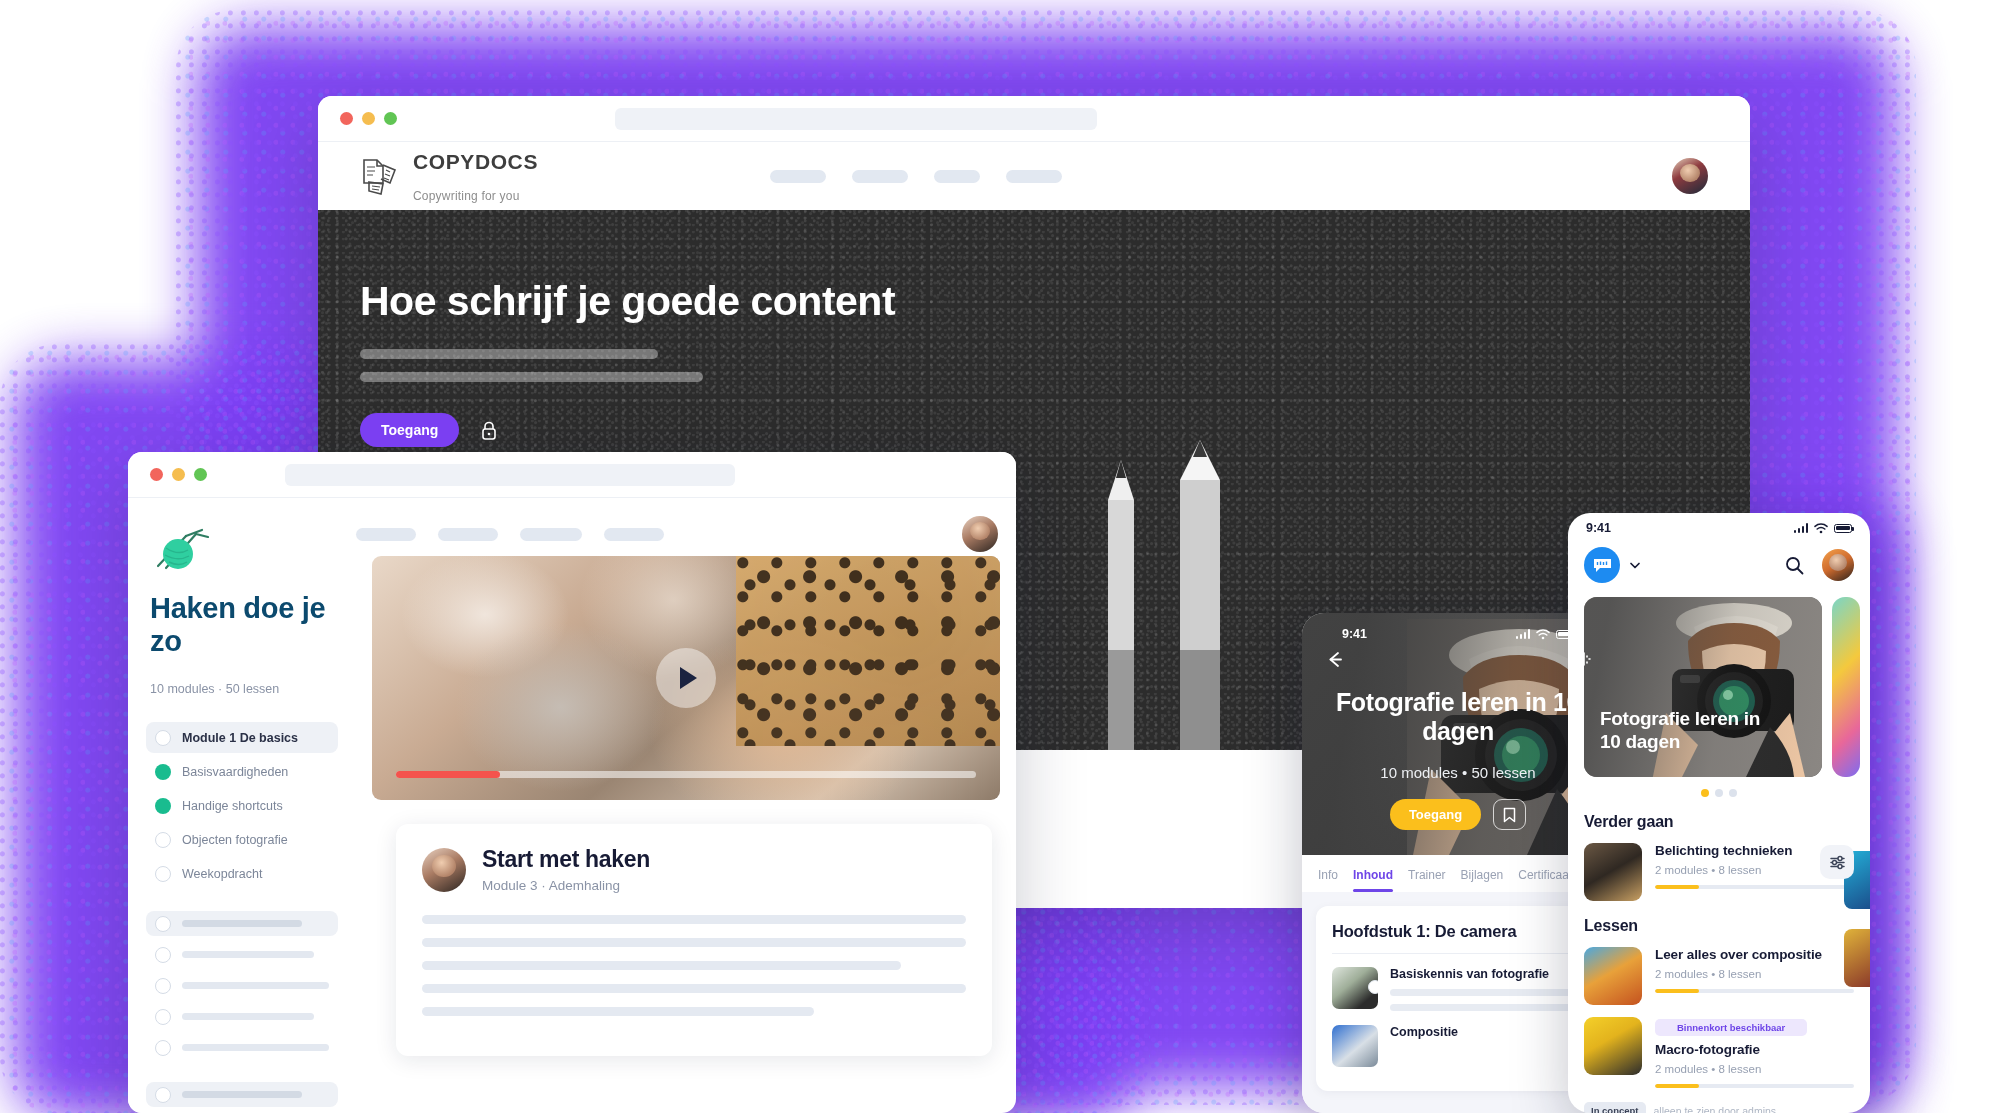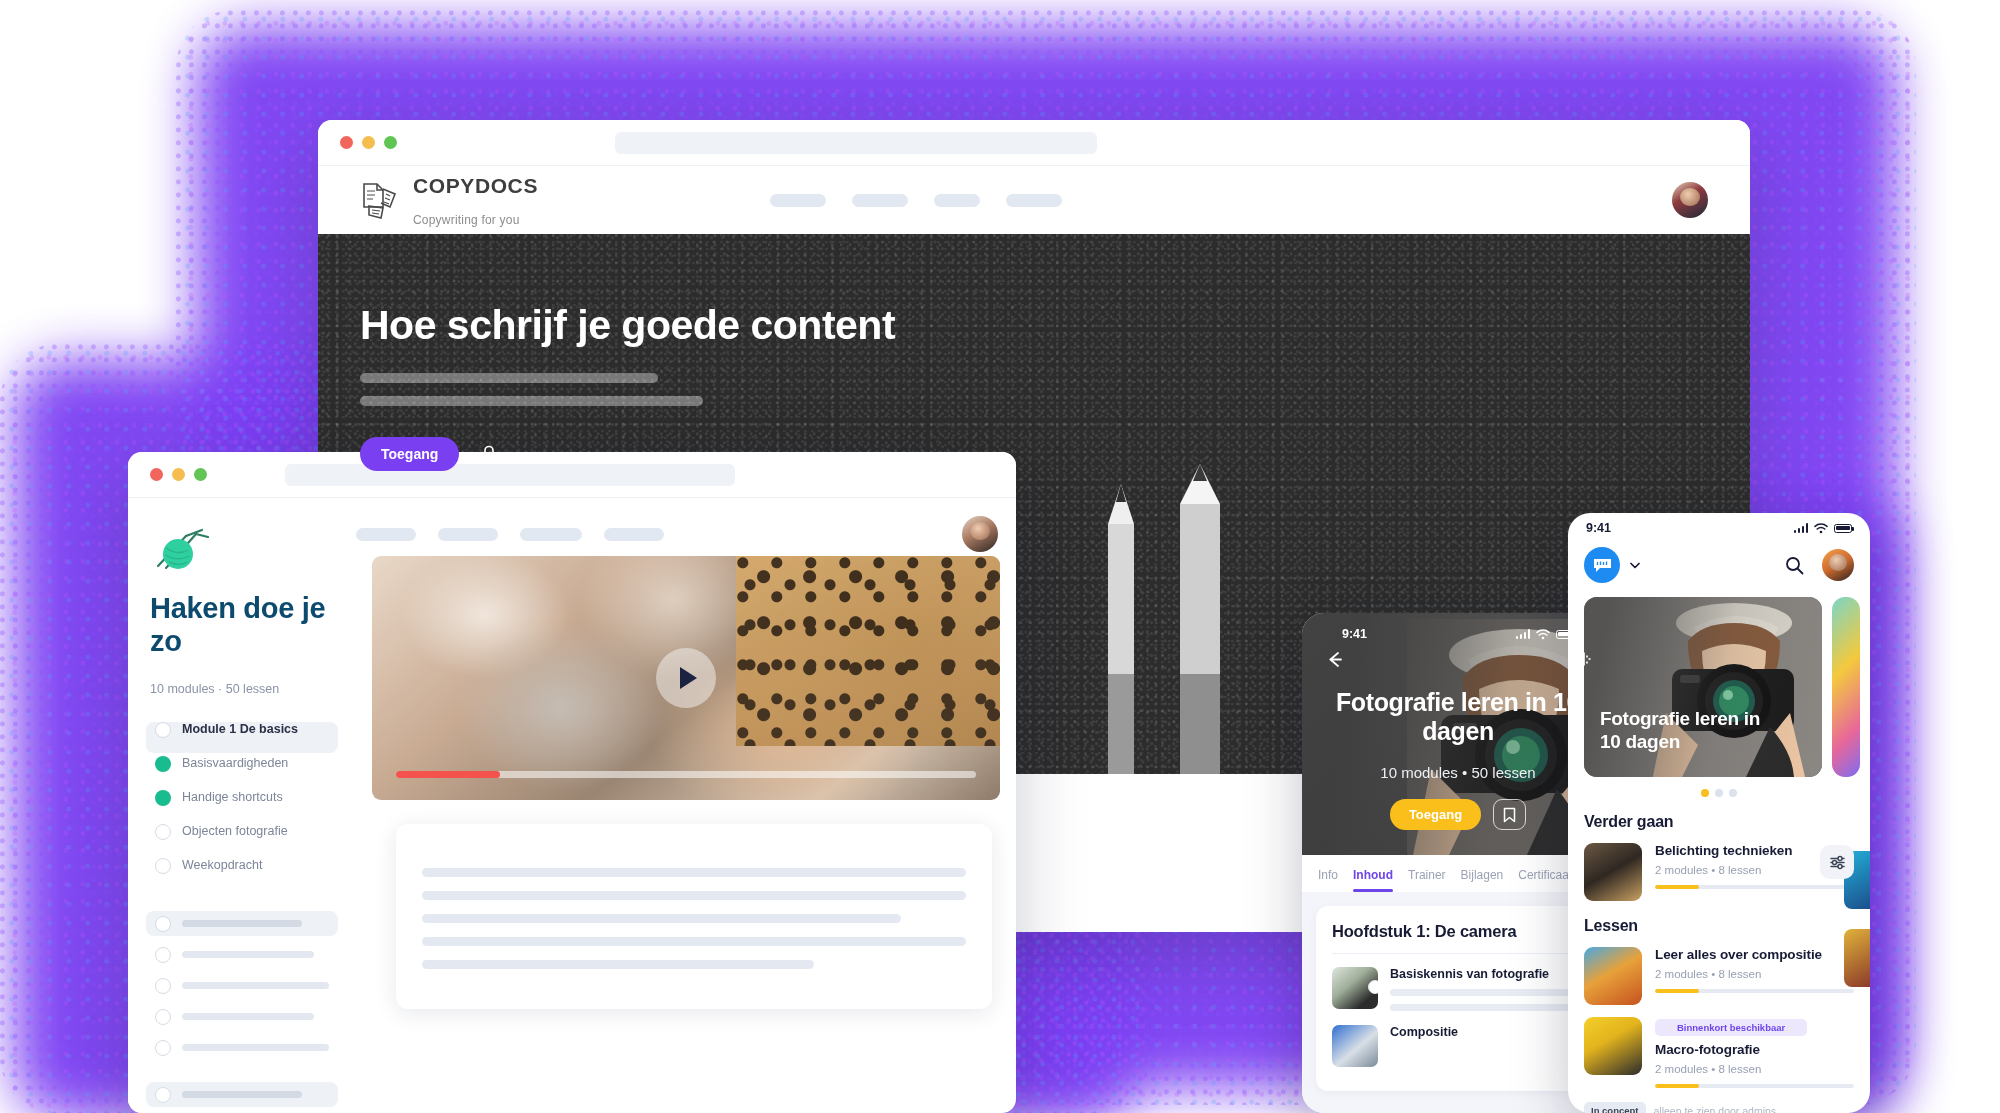--- a/index.html
+++ b/index.html
@@ -75,21 +75,21 @@
   .avatar::after {
     content:""; position:absolute; left:22%; top:16%;
     width:56%; height:52%; border-radius:50%;
     background: radial-gradient(circle at 40% 35%, #f0cdb0, #b4856a 70%);
   }
   .avatar.av2 { background: linear-gradient(150deg,#e7d2bc 0%,#8e3b3f 40%,#1d2a3a 100%); }
   .avatar.av3 { background: linear-gradient(150deg,#f4a24c 0%,#cf6b2e 48%,#2a211c 100%); }
   .avatar.av4 { background: linear-gradient(150deg,#e9d2c2 0%,#a97b63 45%,#2b2420 100%); }
 
   
-  #win-copydocs { left: 318px; top: 120px; width: 1432px; height: 812px; }
+  #win-copydocs { left: 318px; top: 96px; width: 1432px; height: 812px; }
   .cd-header { height: 68px; display:flex; align-items:center; padding:0 42px; }
   .logo-wrap { display:flex; align-items:center; gap:11px; }
   .logo-mark { width: 42px; height: 40px; flex:0 0 auto; }
   .logo-text { line-height: 1; }
   .logo-title {
     font-size: 21px; font-weight: 800; color: #3E3E3E;
     letter-spacing: .6px;
   }
   .logo-sub { font-size: 12px; color: #8D8D8D; letter-spacing: .2px; margin-top: 18px; }
   .cd-nav-pills { display:flex; gap:26px; margin-left: 232px; }
@@ -126,21 +126,21 @@
 
   
   #win-haken { left: 128px; top: 452px; width: 888px; height: 661px; }
   .hk-body { display: flex; height: calc(100% - 46px); }
   .hk-side { width: 228px; padding: 22px 18px 0 18px; flex: 0 0 auto; background:#fff; }
   .yarn { width: 62px; height: 50px; margin: 4px 0 14px 6px; }
   .hk-title { font-size: 29px; font-weight: 700; color:#0c4a6e; letter-spacing:-.3px; padding-left:4px;}
   .hk-sub { font-size: 12.5px; color:#8A93A6; margin-top: 24px; padding-left:4px;}
   .mod-list { margin-top: 26px; }
   .mod-item {
-    display:flex; align-items:flex-start; gap: 11px;
+    display:flex; align-items:center; gap: 11px;
     height: 31px; padding: 0 9px; border-radius: 8px; margin-bottom: 3px;
     cursor: pointer;
   }
   .mod-item.active { background: #EEF1F6; }
   .dot { width: 16px; height: 16px; border-radius: 50%; flex:0 0 auto; }
   .dot.empty { border: 1.6px solid #D5DCE6; background: #fff; }
   .dot.done  { background: #19BC8F; }
   .mod-label { font-size: 12.5px; color:#7C8699; }
   .mod-item.active .mod-label { color:#2B3147; font-weight: 700; }
   .sk-rows { margin-top: 22px; }
@@ -527,20 +527,27 @@
           <div class="leopard"></div>
           <button class="play-btn">
             <span class="play-tri"></span>
           </button>
           <div class="vid-progress">
             <div class="vid-fill" id="vid-fill" style="width: 18%;"></div>
           </div>
         </div>
 
         <div class="lesson-card">
+          <div class="lesson-head">
+            <div class="lesson-av avatar av4"></div>
+            <div>
+              <div class="lesson-title">Start met haken</div>
+              <div class="lesson-sub">Module 3 · Ademhaling</div>
+            </div>
+          </div>
           <div class="lesson-lines">
             <div class="ll" style="width:100%"></div>
             <div class="ll" style="width:100%"></div>
             <div class="ll" style="width:88%"></div>
             <div class="ll" style="width:100%"></div>
             <div class="ll" style="width:72%"></div>
           </div>
         </div>
       </div>
     </div>

